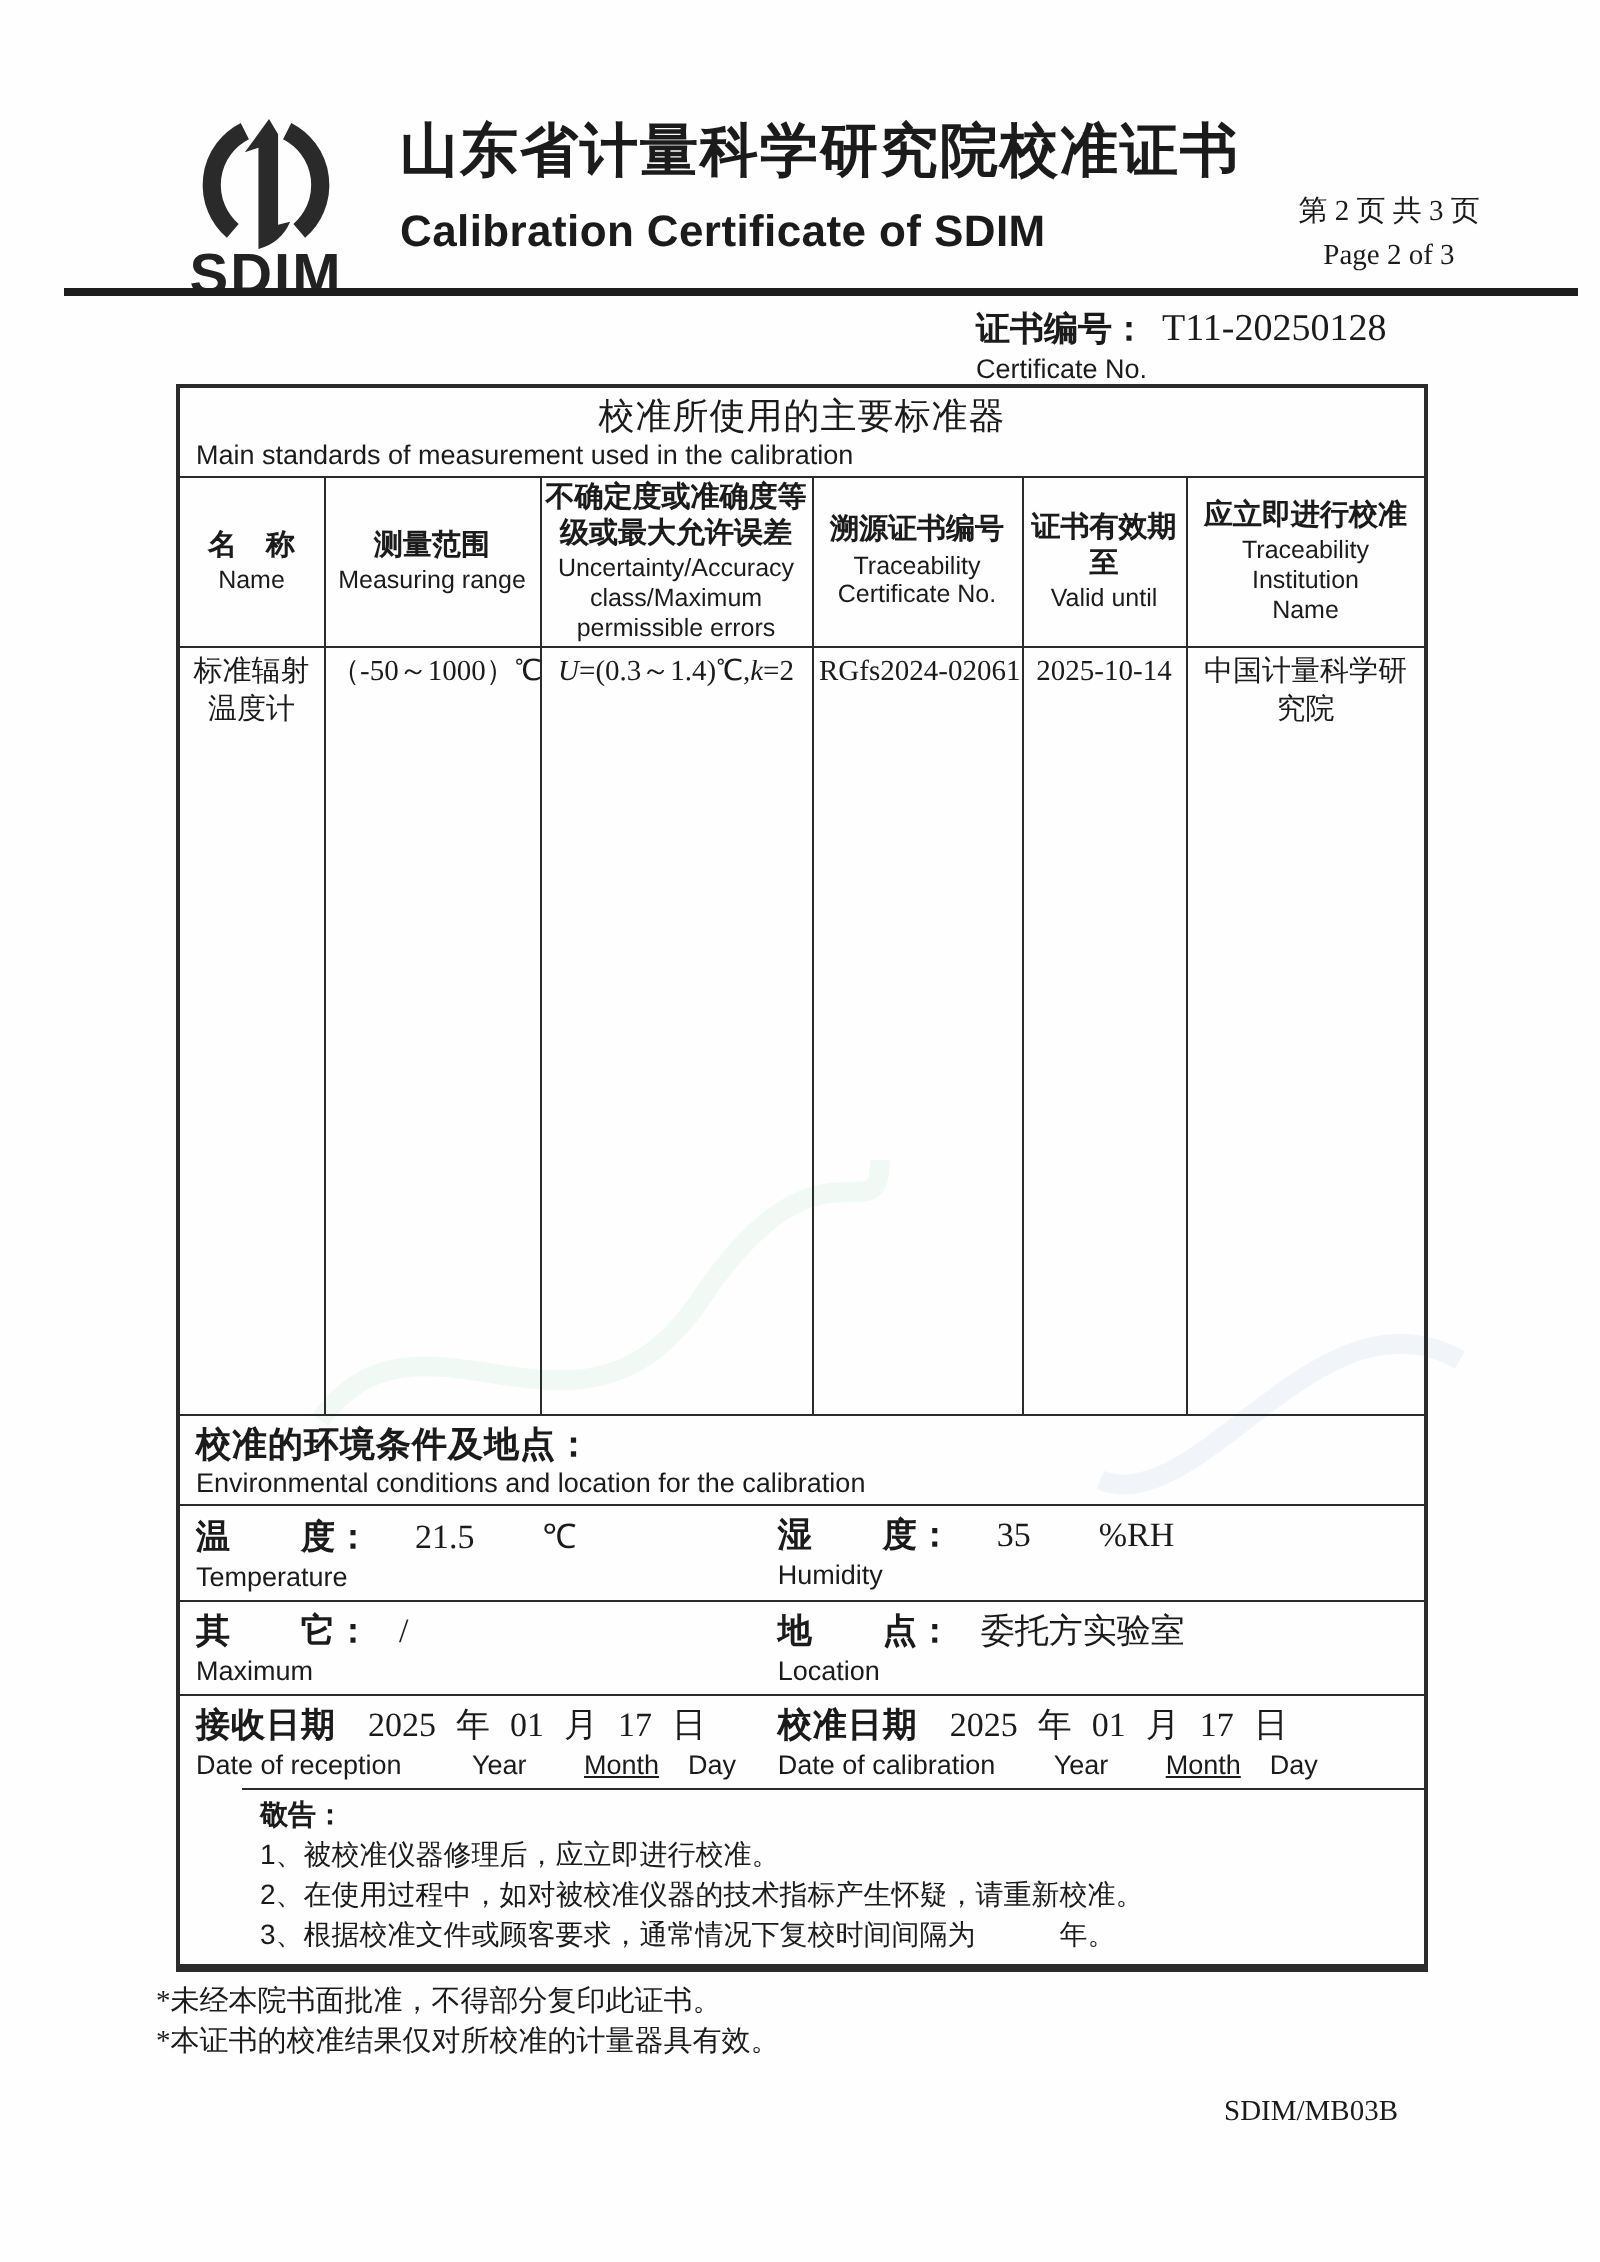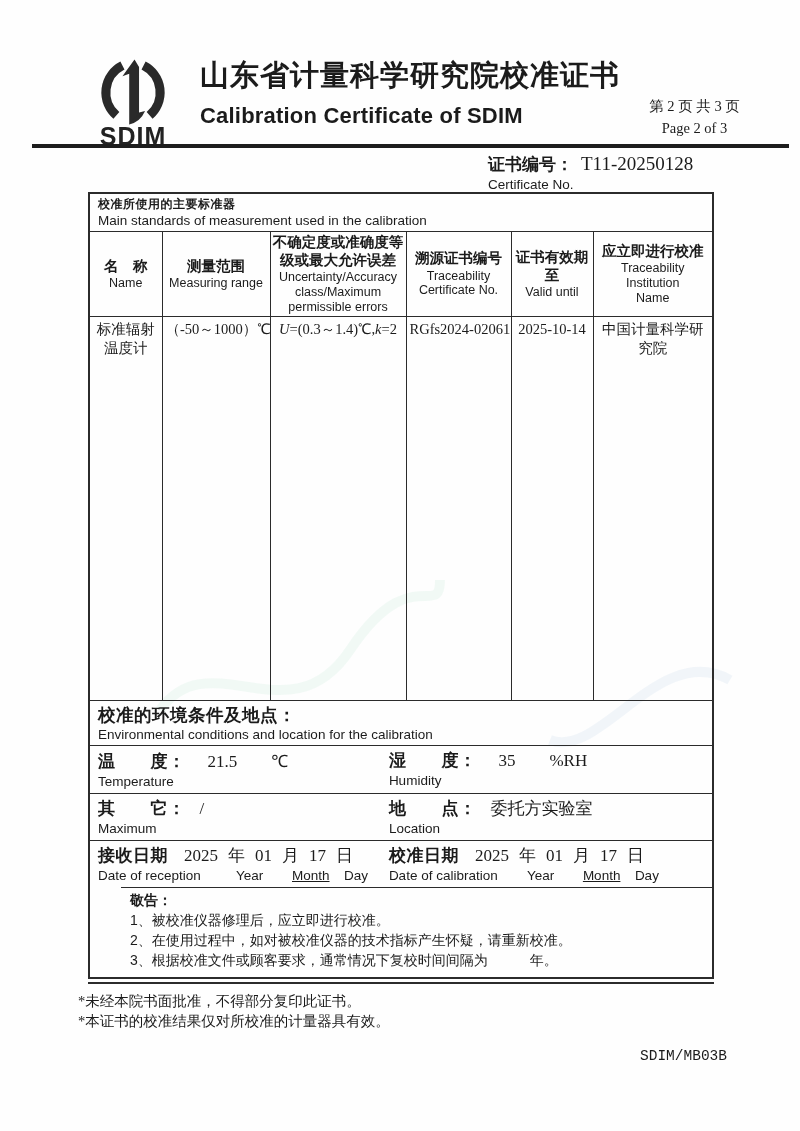--- a/index.html
+++ b/index.html
@@ -9,42 +9,42 @@
     background:#fefefe; color:#1b1b1b; overflow:hidden;
     font-family:"Liberation Sans", sans-serif;
   }
   .sans { font-family:"Liberation Sans", sans-serif; }
   .serif { font-family:"Liberation Serif", serif; }
   .itl { font-style:italic; }
 
   
   .logo-block { position:absolute; left:78px; top:58px; width:110px; text-align:center; }
   .logo-emblem { display:block; margin:0 auto; }
-  .logo-text { font-weight:bold; font-size:25px; letter-spacing:1px; margin-top:-4px; color:#222; }
+  .logo-text { font-weight:bold; font-size:29px; letter-spacing:1px; margin-top:-4px; color:#222; }
 
   .title-block { position:absolute; left:200px; top:56px; width:430px; text-align:left; }
   .title-cn { font-family:"Liberation Serif", serif; font-weight:bold; font-size:29px; letter-spacing:1px; white-space:nowrap; }
   .title-en { font-weight:bold; font-size:22px; margin-top:7px; letter-spacing:0.2px; }
 
   .page-info { position:absolute; left:632px; top:96px; width:125px; text-align:center;
                font-family:"Liberation Serif", serif; font-size:14.5px; line-height:1.5; }
 
   .double-rule { position:absolute; left:32px; top:144px; width:757px; height:3px;
                  border-top:2px solid #1d1d1d; border-bottom:2px solid #1d1d1d; }
 
   .cert-no { position:absolute; left:488px; top:153px; }
   .cert-no-line1 { font-size:17px; font-weight:bold; }
   .cert-no-line1 .val { font-family:"Liberation Serif", serif; font-weight:normal; font-size:19px; margin-left:8px; }
   .cert-no-line2 { font-size:13.5px; margin-top:1px; }
 
   
   .doc-table { position:absolute; left:88px; top:192px; width:626px; border:2px solid #2b2b2b; background:transparent; }
 
   .sec-title { padding:2px 8px 3px; border-bottom:1px solid #2b2b2b; }
-  .sec-title-cn { font-size:12px; font-weight:bold; letter-spacing:0.5px; }
+  .sec-title-cn { font-size:18px; font-weight:normal; letter-spacing:0.5px;text-align:center; }
   .sec-title-en { font-size:13.5px; }
 
   table.std-table { width:100%; border-collapse:collapse; table-layout:fixed; }
   .std-table th { height:84px; vertical-align:middle; text-align:center; font-weight:normal;
                   border-right:1px solid #2b2b2b; border-bottom:1px solid #2b2b2b; padding:1px 2px; }
   .std-table th:last-child { border-right:none; }
   .std-table td { height:384px; vertical-align:top; text-align:center;
                   border-right:1px solid #2b2b2b; padding:3px 3px;
                   font-family:"Liberation Serif", serif; font-size:14.5px; line-height:1.35; }
   .std-table td:last-child { border-right:none; }
@@ -78,21 +78,21 @@
   .date-line2 .e-month { width:52px;text-decoration:underline; }
 
   .notice-box { border-top:1px solid #2b2b2b; padding:3px 9px 6px; font-size:14px; line-height:1.42;margin-left:31px; }
   .notice-title { font-weight:bold; }
 
   .bottom-rule { position:absolute; left:88px; top:982px; width:626px; border-top:2px solid #2b2b2b; }
 
   .footnotes { position:absolute; left:78px; top:992px; font-family:"Liberation Serif", serif;
                font-size:14.5px; line-height:1.35; }
 
-  .form-code { position:absolute; left:640px; top:1048px; font-family:Liberation Mono, monospace; font-size:14.5px; }
+  .form-code { position:absolute; left:612px; top:1048px; font-family:Liberation Serif, serif; font-size:14.5px; }
 
   .watermark { position:absolute; opacity:0.05; pointer-events:none; }
 </style>
 </head>
 <body>
 
 <div class="page">
 
   <svg class="watermark" style="left:150px; top:560px;" width="300" height="200" viewBox="0 0 300 200">
     <path d="M10 150 C 60 80, 140 180, 200 90 S 290 60, 290 20" stroke="#2a6" stroke-width="10" fill="none"></path>

